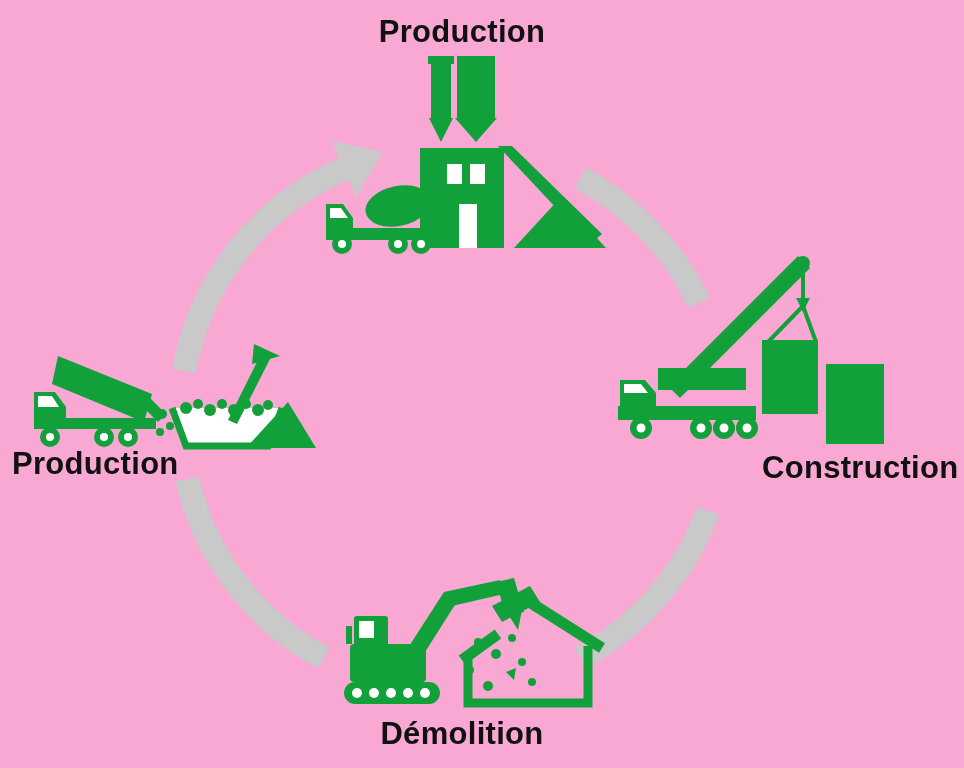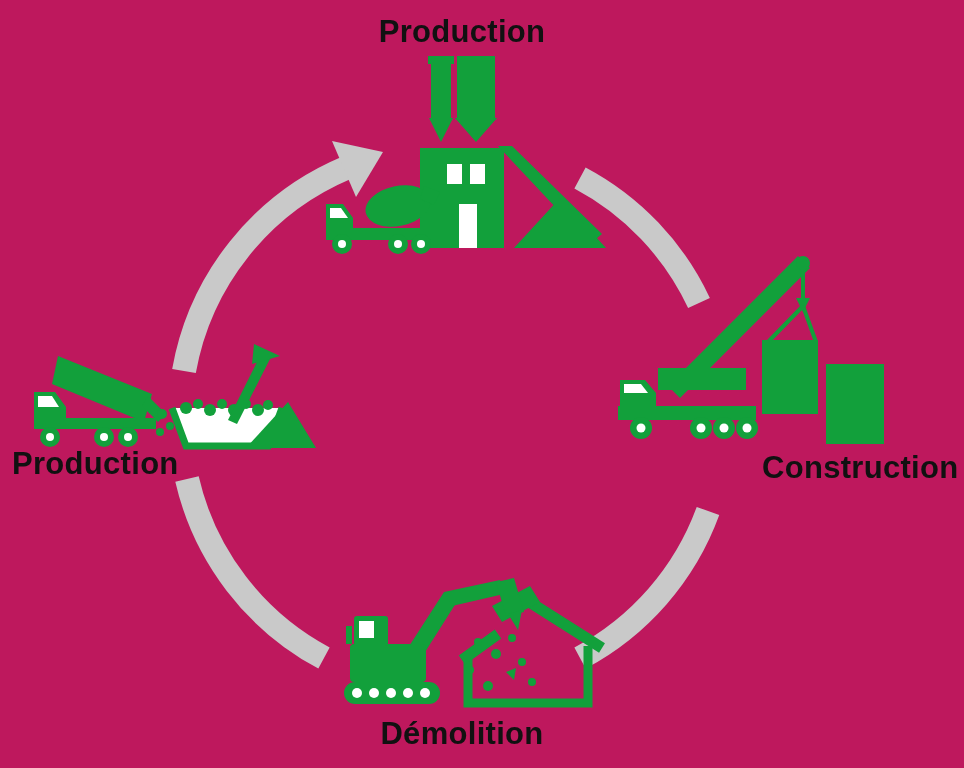--- a/index.html
+++ b/index.html
@@ -1,20 +1,20 @@
 <!DOCTYPE html>
 <html><head>
 <meta charset="utf-8">
 <style>
   html, body { margin: 0; padding: 0; background: #ffffff; }
   .canvas {
     position: relative;
     width: 964px;
     height: 768px;
-    background: #be185d;
+    background: #f9a8d4;
     overflow: hidden;
     font-family: "Liberation Sans", sans-serif;
   }
   .diagram-svg { position: absolute; left: 0; top: 0; }
   .node-label {
     position: absolute;
     font-weight: 700;
     font-size: 31px;
     color: #111111;
     letter-spacing: 0.3px;

